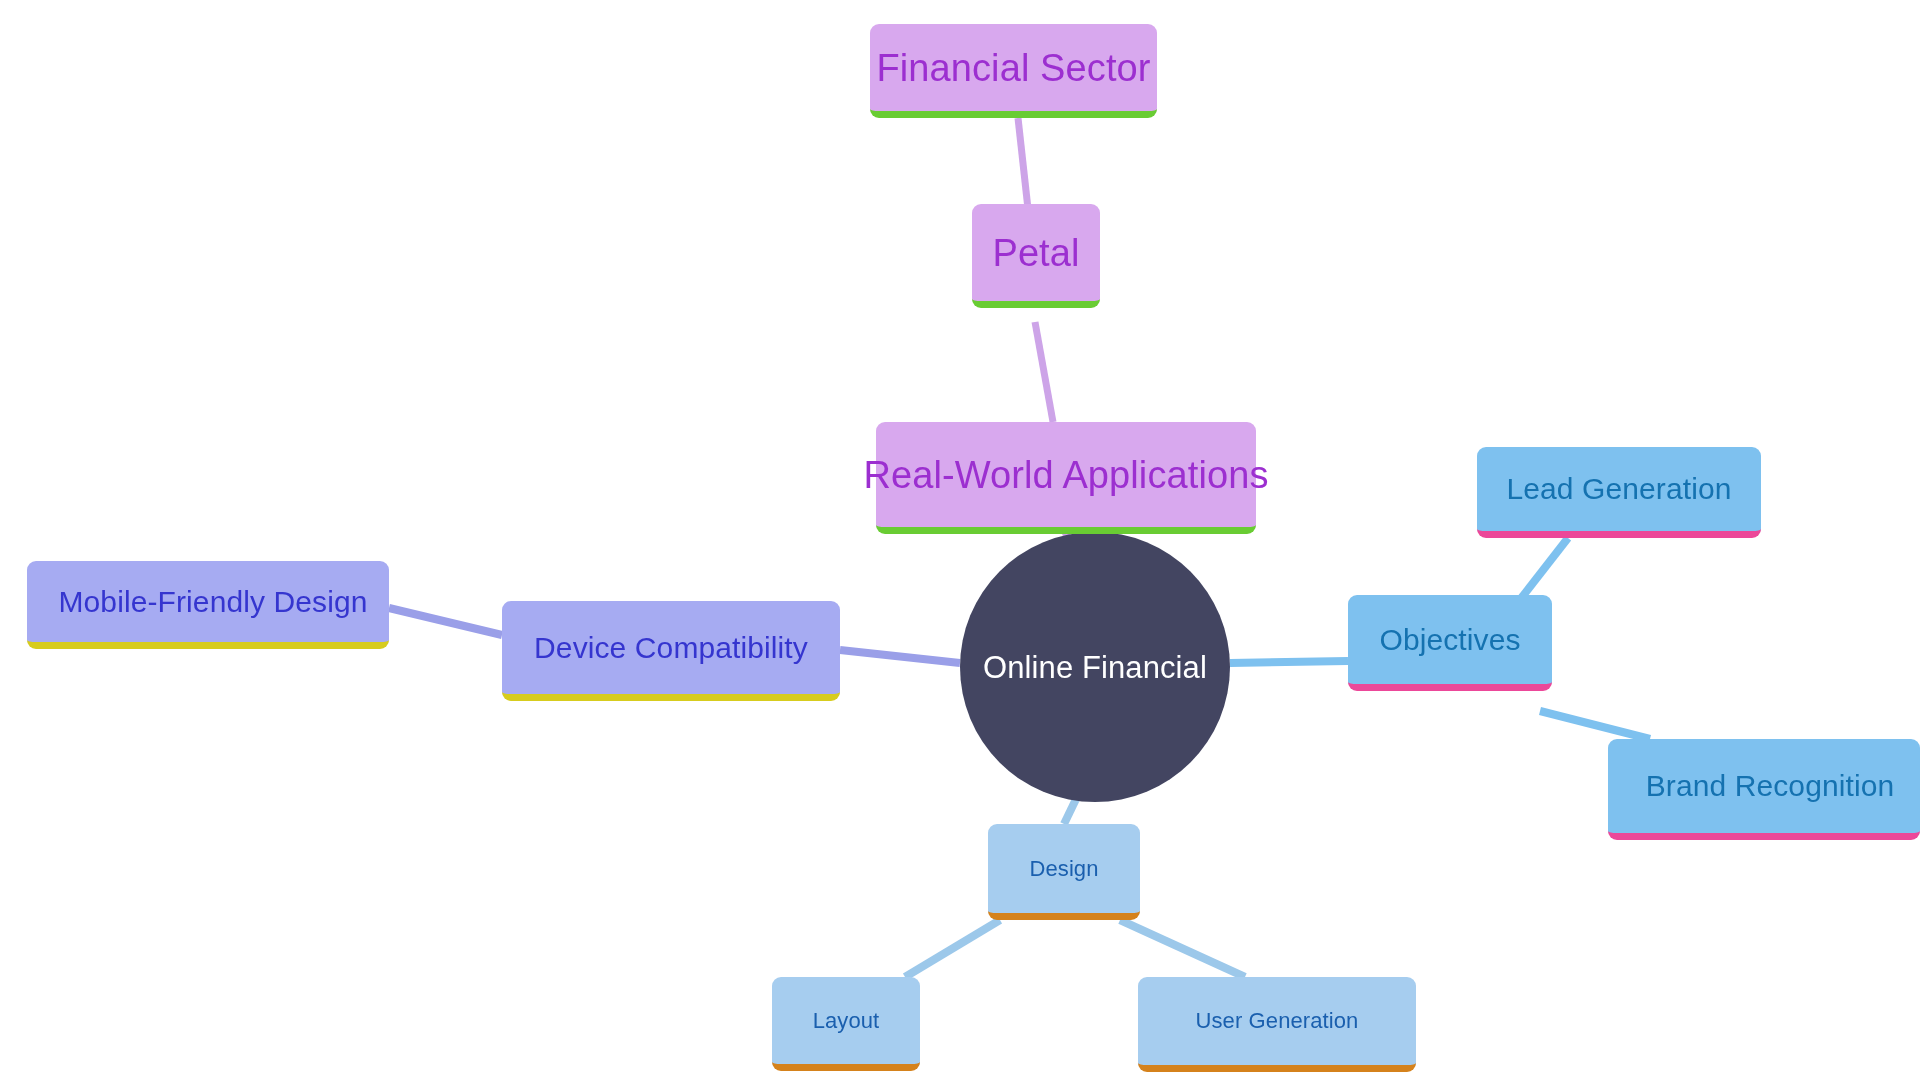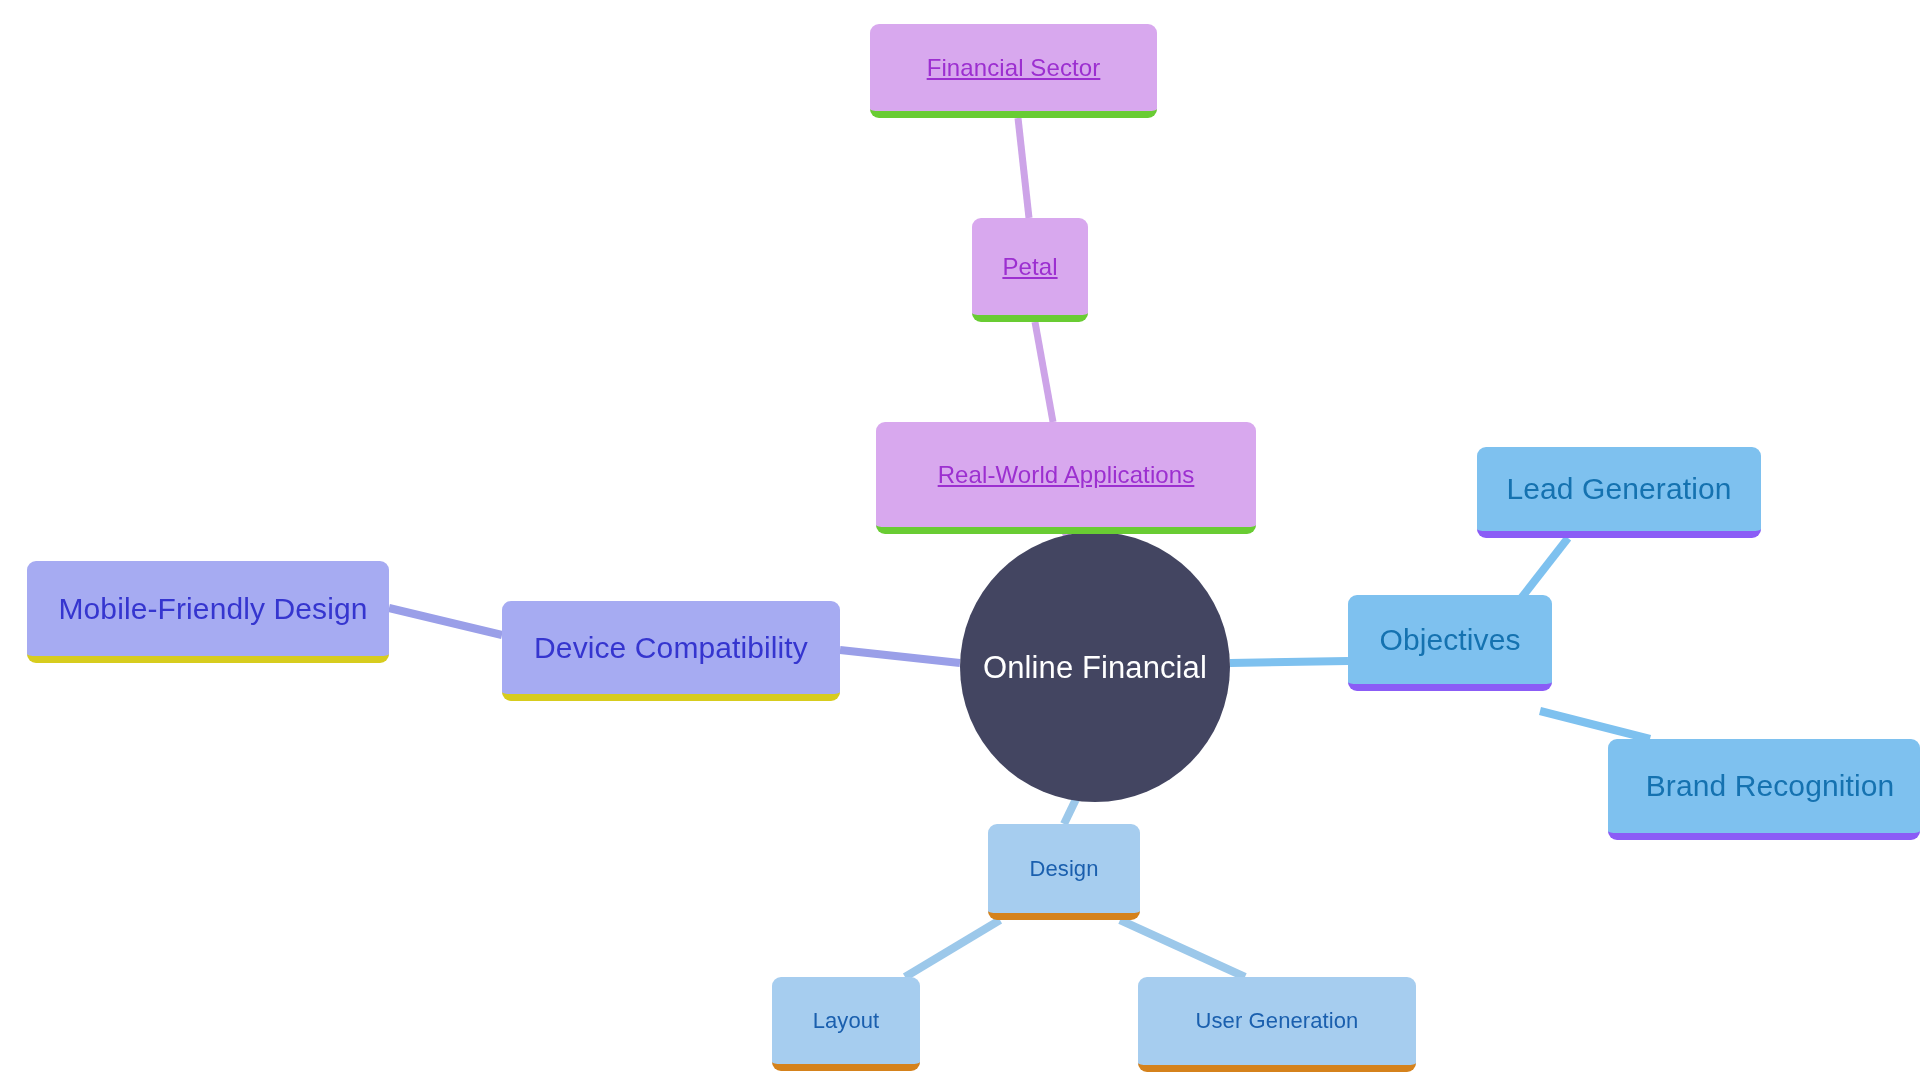--- a/index.html
+++ b/index.html
@@ -45,35 +45,34 @@
     background: #434561;
     color: #ffffff;
     font-size: 31px;
     border-bottom: none;
   }
   
   .node.purple {
     background: #d8a8ee;
     color: #9c2fd0;
     border-bottom: 7px solid #69cc33;
-    font-size: 24px;
-    text-decoration: underline;
+    font-size: 38px;
   }
   
   .node.periwinkle {
     background: #a6abf2;
     color: #3535cf;
     border-bottom: 7px solid #d7cc1e;
     font-size: 30px;
   }
   
   .node.blue {
     background: #7ec1ef;
     color: #1572b0;
-    border-bottom: 7px solid #8b5cf6;
+    border-bottom: 7px solid #ec4899;
     font-size: 30px;
   }
   
   .node.paleblue {
     background: #a6cdef;
     color: #1a5fae;
     border-bottom: 7px solid #d5821c;
     font-size: 22px;
   }
 </style>
@@ -94,27 +93,27 @@
       <path d="M 1000 920 L 905 977" stroke="#9cc8ea" stroke-width="8" fill="none" stroke-linecap="butt"></path>
       <path d="M 1120 920 L 1245 977" stroke="#9cc8ea" stroke-width="8" fill="none" stroke-linecap="butt"></path>
     </svg>
   <div id="node-layer">
       <div class="node root" style="left: 960px; top: 532px; width: 270px; height: 270px;">
         <span class="label">Online Financial</span>
       </div>
       <div class="node purple" style="left: 870px; top: 24px; width: 287px; height: 94px;">
         <span class="label">Financial Sector</span>
       </div>
-      <div class="node purple" style="left: 972px; top: 218px; width: 116px; height: 104px;">
+      <div class="node purple" style="left: 972px; top: 204px; width: 128px; height: 104px;">
         <span class="label">Petal</span>
       </div>
       <div class="node purple" style="left: 876px; top: 422px; width: 380px; height: 112px;">
         <span class="label">Real-World Applications</span>
       </div>
-      <div class="node periwinkle" style="left: 27px; top: 561px; width: 362px; height: 102px; padding-left: 10px;">
+      <div class="node periwinkle" style="left: 27px; top: 561px; width: 362px; height: 88px; padding-left: 10px;">
         <span class="label">Mobile-Friendly Design</span>
       </div>
       <div class="node periwinkle" style="left: 502px; top: 601px; width: 338px; height: 100px;">
         <span class="label">Device Compatibility</span>
       </div>
       <div class="node blue" style="left: 1348px; top: 595px; width: 204px; height: 96px;">
         <span class="label">Objectives</span>
       </div>
       <div class="node blue" style="left: 1477px; top: 447px; width: 284px; height: 91px;">
         <span class="label">Lead Generation</span>

